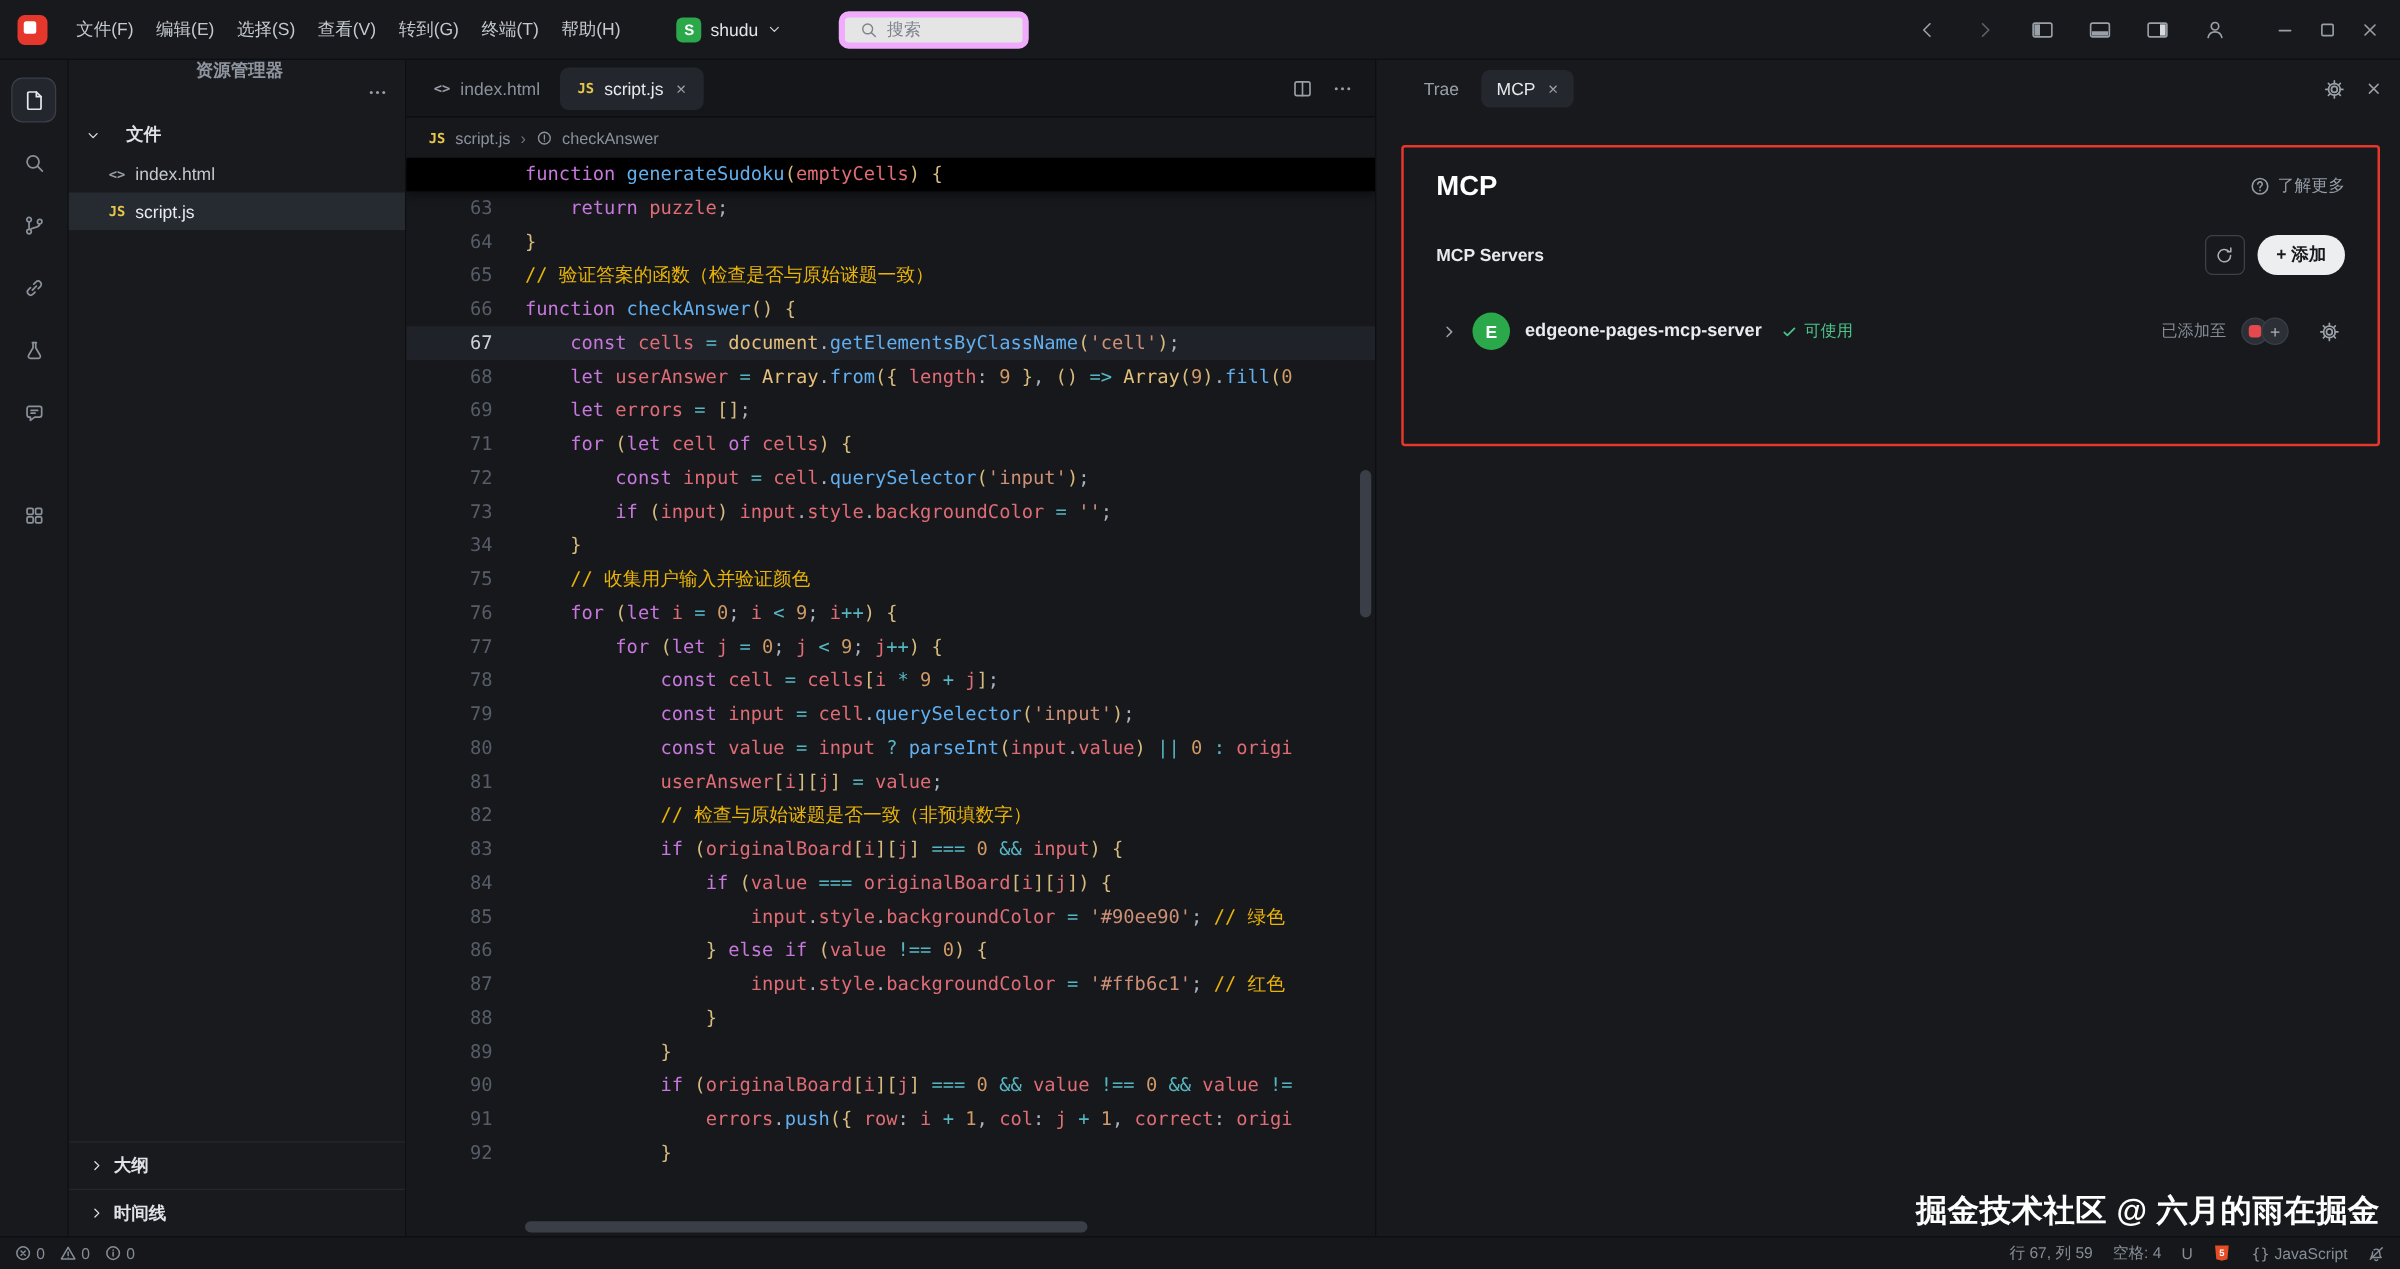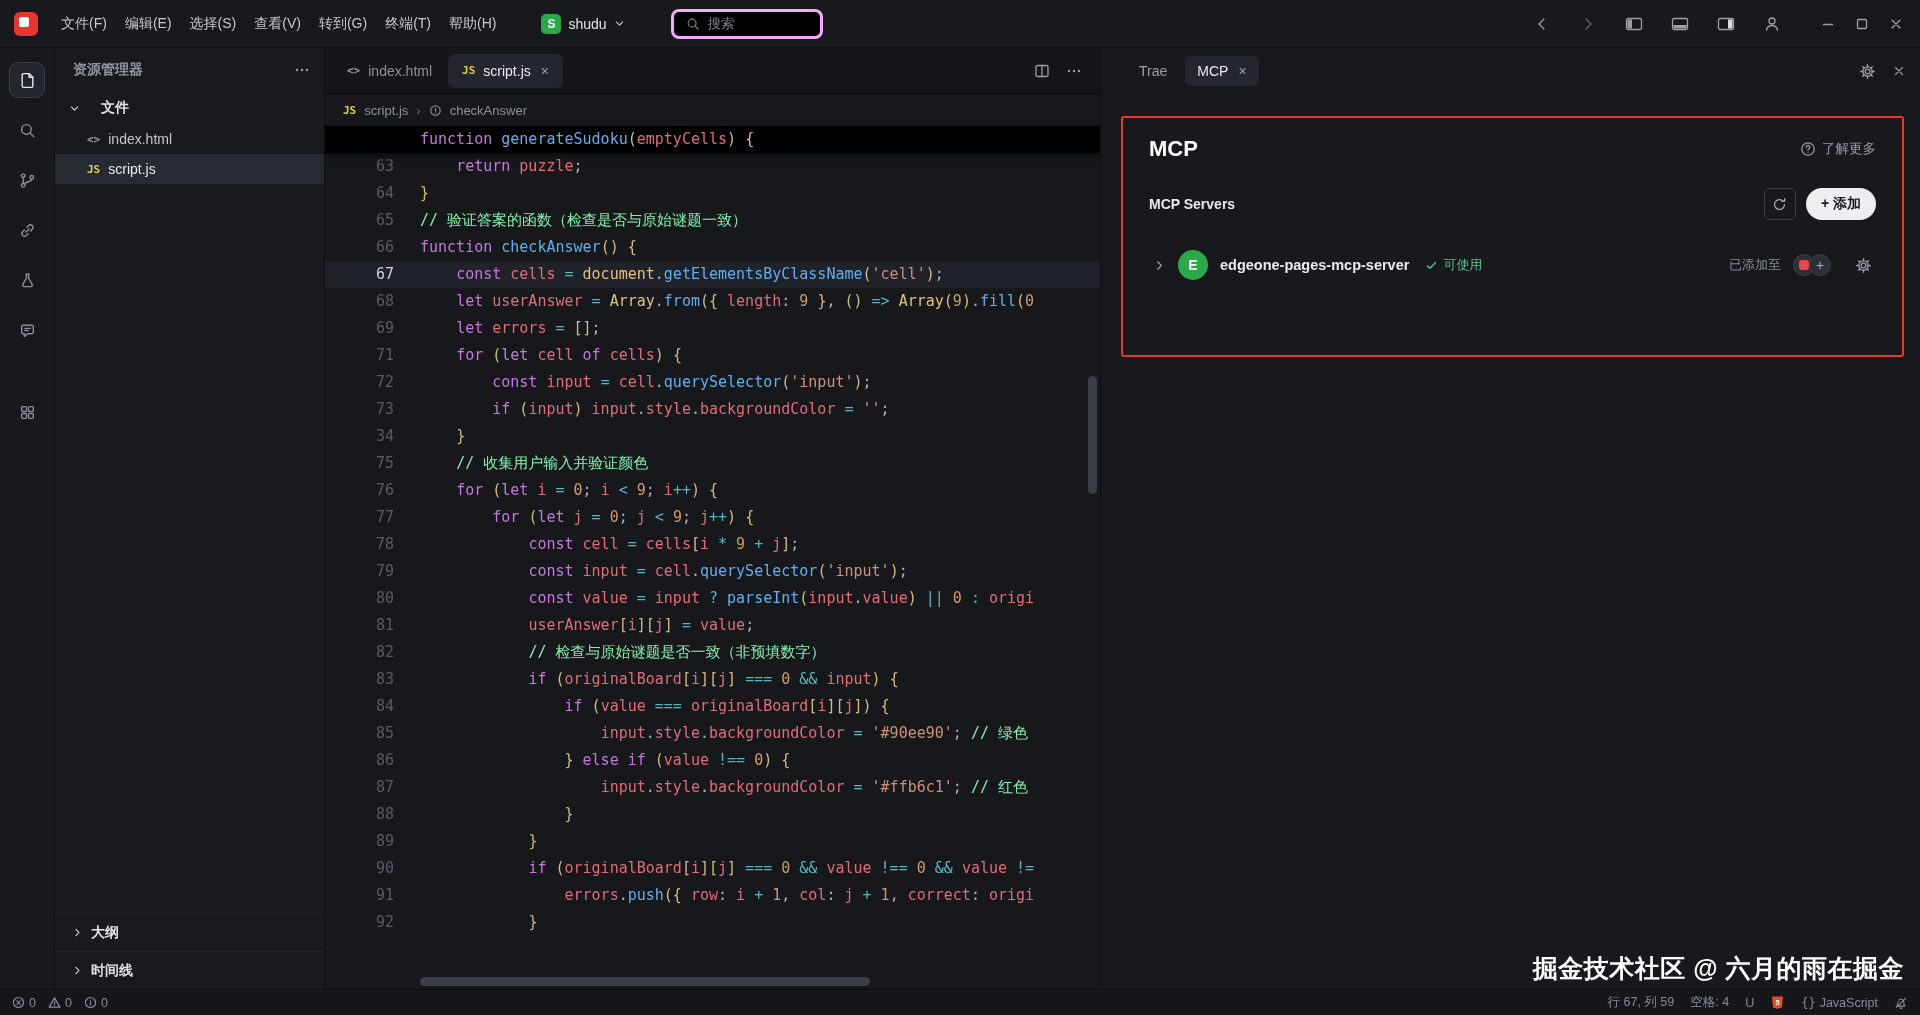--- a/index.html
+++ b/index.html
@@ -14,21 +14,21 @@
   .app-logo { width:24px; height:24px; border-radius:6px; background:#e5372b; position:relative; flex:0 0 24px; }
   .app-logo::after { content:""; position:absolute; left:5px; top:5px; width:10px; height:10px;
                      background:#fff; border-radius:2px; }
   .menu-bar { display:flex; margin-left:14px; }
   .menu-item { padding:5px 9px; font-size:14px; color:#c4c9d0; border-radius:5px; cursor:default; }
   .project-pill { display:flex; align-items:center; gap:7px; margin-left:28px; padding:4px 8px; border-radius:6px; }
   .project-badge { width:20px; height:20px; border-radius:5px; background:#2ba84a; color:#fff;
                    font-size:12px; font-weight:bold; display:flex; align-items:center; justify-content:center; }
   .project-name { font-size:14px; color:#e2e5e9; }
   .search-pill { display:flex; align-items:center; gap:8px; margin-left:38px; width:152px; height:30px;
-                 border-radius:8px; background:#000000; border:3px solid #f0abfc; padding:0 12px;
+                 border-radius:8px; background:#e5e5e5; border:5px solid #f0abfc; padding:0 12px;
                  color:#7d838d; font-size:13.5px; }
   .tb-right { margin-left:auto; display:flex; align-items:center; gap:18px; }
   .tb-icon { display:flex; align-items:center; justify-content:center; width:28px; height:28px;
              border-radius:6px; color:#9aa0a8; }
   .tb-icon.dim { color:#5d636c; }
   .win-controls { display:flex; align-items:center; gap:6px; margin-left:10px; }
 
   svg { display:block; }
   .stroke { fill:none; stroke:currentColor; stroke-width:1.3; stroke-linecap:round; stroke-linejoin:round; }
 
@@ -39,21 +39,21 @@
   .activitybar { flex:0 0 55px; background:#17191d; border-right:1px solid #0d0e11;
                  display:flex; flex-direction:column; align-items:center; padding-top:14px; gap:14px; }
   .act-item { width:36px; height:36px; border-radius:9px; display:flex; align-items:center;
               justify-content:center; color:#8b919b; }
   .act-item.active { background:#23262c; border:1px solid #3a3f47; color:#e6e8eb; }
   .act-gap { height:18px; }
 
   
   .sidebar { flex:0 0 270px; background:#181a1e; border-right:1px solid #0d0e11;
              display:flex; flex-direction:column; }
-  .sb-header { height:44px; display:flex; align-items:center; padding:0 14px 0 18px; }
+  .sb-header { height:44px; display:flex; align-items:center; padding:0 14px 0 18px;flex-direction:column; }
   .sb-title { font-size:14px; color:#9096a0; font-weight:bold; }
   .sb-more { margin-left:auto; color:#9aa0a8; }
   .sb-section { height:32px; display:flex; align-items:center; gap:21px; padding-left:14px;
                 color:#dfe2e6; font-size:14px; font-weight:bold; }
   .file-row { height:30px; display:flex; align-items:center; gap:8px; padding-left:32px;
               font-size:14px; color:#c3c8cf; }
   .file-row.selected { background:#262a31; color:#e9ebee; }
   .ficon-html { font-family:"DejaVu Sans Mono", monospace; font-size:11px; font-weight:bold; color:#9aa0a8; }
   .ficon-js { font-family:"DejaVu Sans Mono", monospace; font-size:11px; font-weight:bold; color:#e7c84b; }
   .sb-fill { flex:1; }
@@ -76,21 +76,21 @@
   .code-area { flex:1; position:relative; overflow:hidden;
                font-family:"DejaVu Sans Mono", monospace; font-size:15px; }
   .code-line { display:flex; height:27px; line-height:27px; white-space:pre; }
   .gutter { flex:0 0 95px; text-align:right; padding-right:26px; color:#565d67; }
   .line-content { flex:1; overflow:hidden; }
   .code-line.hl { background:rgba(115,125,145,0.10); }
   .code-line.hl .gutter { color:#cdd2d9; }
   .sticky-row { background:#000000; box-shadow:0 3px 7px rgba(0,0,0,0.45); position:relative; z-index:2; }
 
   .tk-k{color:#c678dd} .tk-f{color:#61afef} .tk-v{color:#e06c75} .tk-b{color:#e5c07b}
-  .tk-s{color:#ce9178} .tk-n{color:#d19a66} .tk-c{color:#86efac} .tk-o{color:#56b6c2}
+  .tk-s{color:#ce9178} .tk-n{color:#d19a66} .tk-c{color:#eab308} .tk-o{color:#56b6c2}
   .tk-p{color:#abb2bf} .tk-g{color:#d7ba7d} .tk-w{color:#abb2bf}
 
   .vscroll { position:absolute; right:3px; top:250px; width:9px; height:118px;
              background:#3a3f47; border-radius:5px; }
   .hscroll { position:absolute; left:95px; bottom:3px; width:58%; height:9px;
              background:#3a3f47; border-radius:5px; }
 
   
   .rightpanel { flex:1; background:#17191d; border-left:1px solid #0d0e11; display:flex; flex-direction:column; min-width:0; }
   .panel-tabbar { flex:0 0 46px; display:flex; align-items:center; padding:0 14px 0 26px; }

